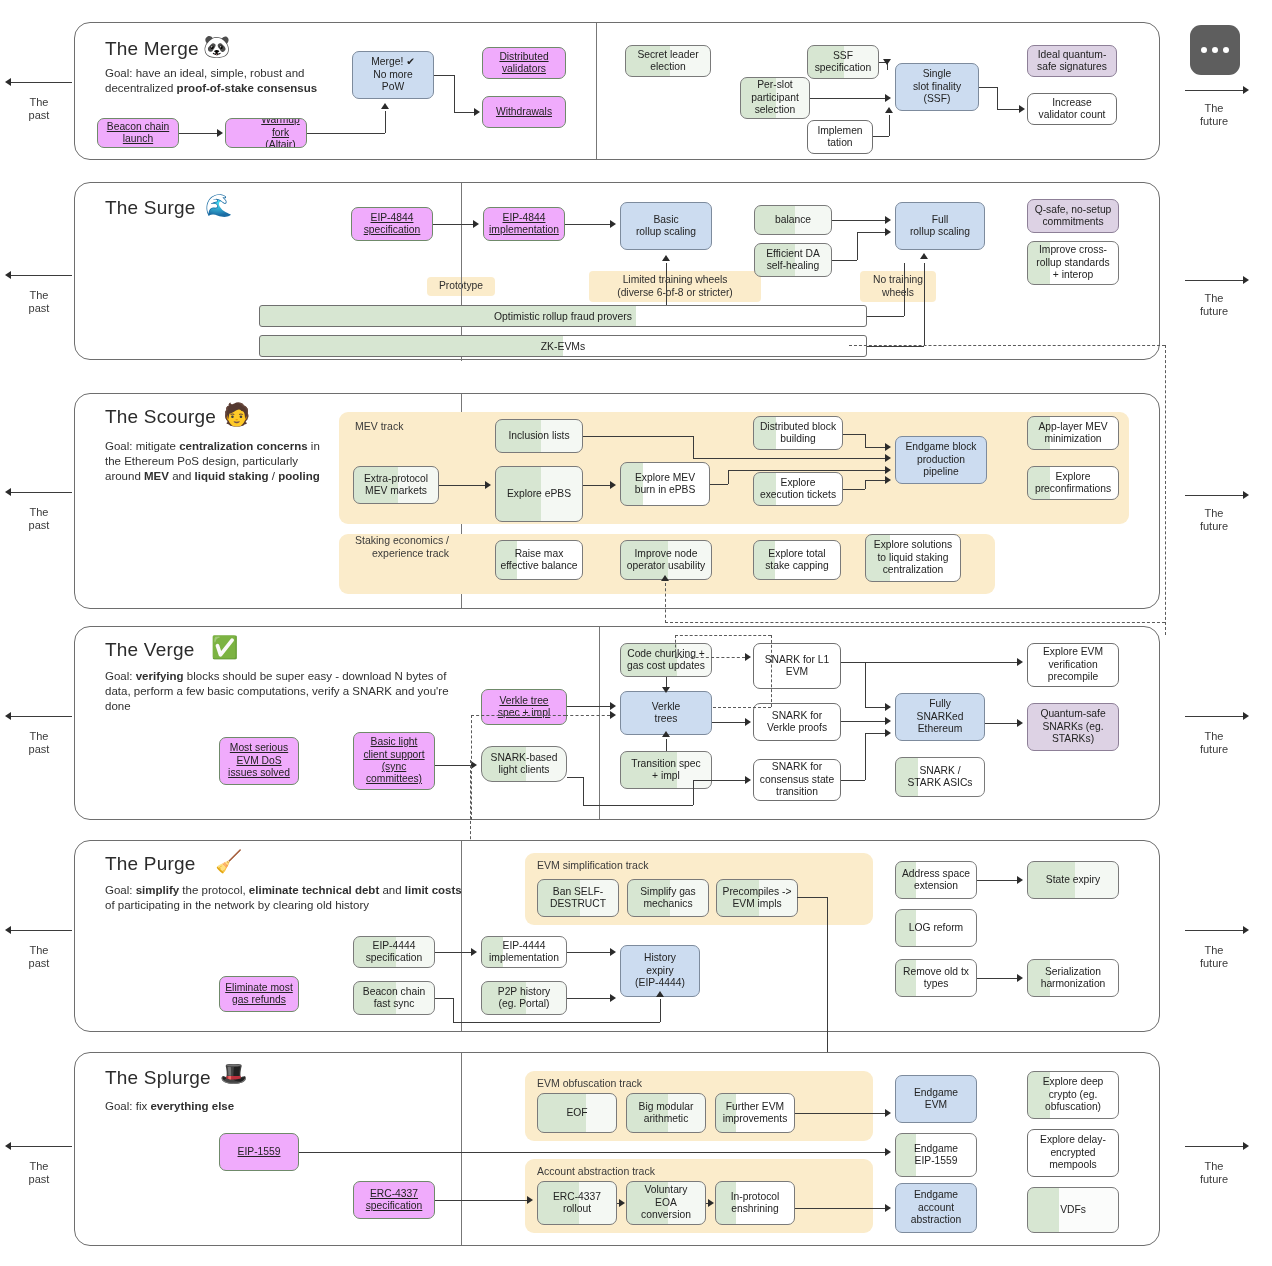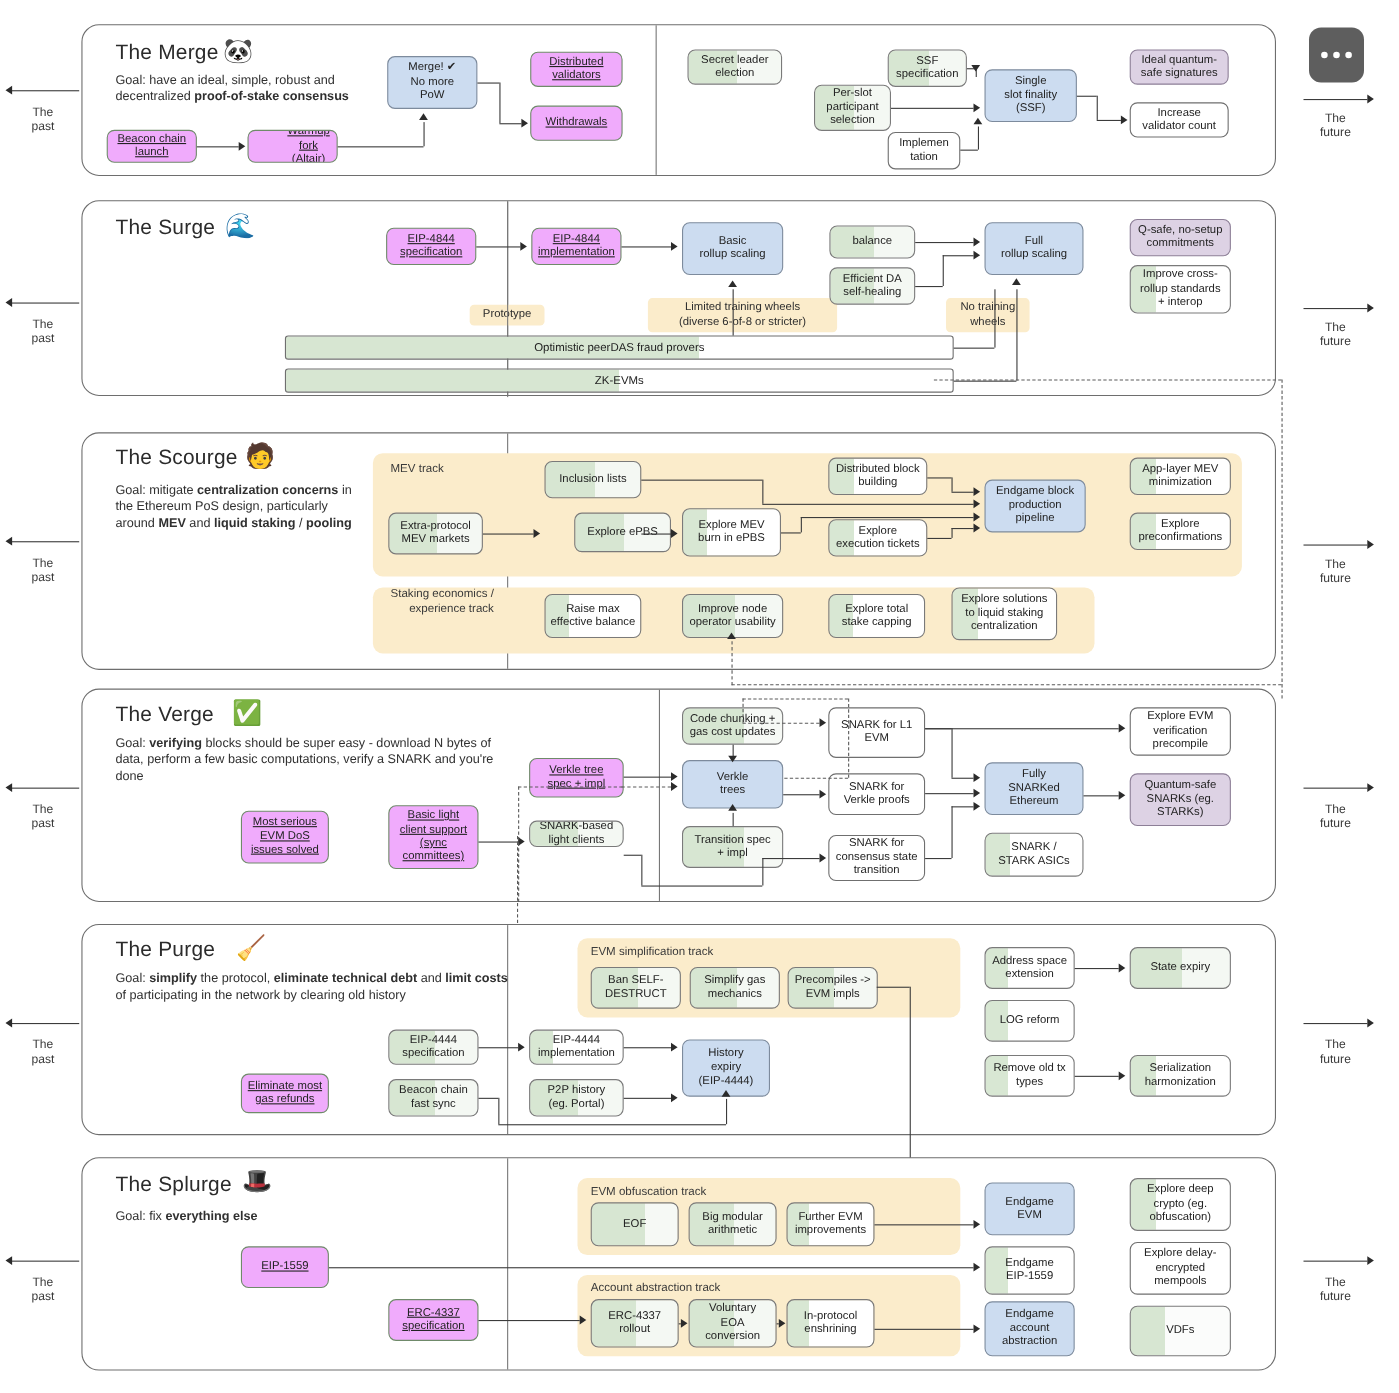--- a/index.html
+++ b/index.html
@@ -291,21 +291,21 @@
 
     <div class="node n-green" style="left:276px; top:24px; width:82px; height:34px;">EIP-4844<br>specification</div>
     <div class="node n-green" style="left:408px; top:24px; width:82px; height:34px;">EIP-4844<br>implementation</div>
     <div class="node n-blue" style="left:545px; top:19px; width:92px; height:48px;">Basic<br>rollup scaling</div>
     <div class="node n-green50" style="left:679px; top:22px; width:78px; height:30px;">balance</div>
     <div class="node n-green50" style="left:679px; top:60px; width:78px; height:34px;">Efficient DA<br>self-healing</div>
     <div class="node n-blue" style="left:820px; top:19px; width:90px; height:48px;">Full<br>rollup scaling</div>
     <div class="node n-purple" style="left:952px; top:16px; width:92px; height:34px;">Q-safe, no-setup<br>commitments</div>
     <div class="node n-green25" style="left:952px; top:58px; width:92px; height:44px;">Improve cross-<br>rollup standards<br>+ interop</div>
 
-    <div class="bar" style="left:184px; top:122px; width:608px; height:22px; background:linear-gradient(90deg,#d7e6d2 0 62%, #ffffff 62% 100%);">Optimistic peerDAS fraud provers</div>
+    <div class="bar" style="left:184px; top:122px; width:608px; height:22px; background:linear-gradient(90deg,#d7e6d2 0 62%, #ffffff 62% 100%);">Optimistic rollup fraud provers</div>
     <div class="bar" style="left:184px; top:152px; width:608px; height:22px; background:linear-gradient(90deg,#d7e6d2 0 50%, #ffffff 50% 100%);">ZK-EVMs</div>
 
     <div class="ln lnh" style="left:358px; top:41px; width:40px;"></div>
     <div class="arrow ar-r" style="left:398px; top:37px;"></div>
     <div class="ln lnh" style="left:490px; top:41px; width:45px;"></div>
     <div class="arrow ar-r" style="left:535px; top:37px;"></div>
     <div class="ln lnv" style="left:591px; top:80px; height:42px;"></div>
     <div class="arrow ar-u" style="left:587px; top:72px;"></div>
     <div class="ln lnh" style="left:757px; top:37px; width:53px;"></div>
     <div class="arrow ar-r" style="left:810px; top:33px;"></div>
@@ -332,21 +332,21 @@
       Goal: mitigate <b>centralization concerns</b> in the Ethereum PoS design, particularly around <b>MEV</b> and <b>liquid staking</b> / <b>pooling</b>
     </div>
 
     <div class="track" style="left:264px; top:18px; width:790px; height:112px;"></div>
     <div class="track" style="left:264px; top:140px; width:656px; height:60px;"></div>
     <div class="track-label" style="left:280px; top:26px;">MEV track</div>
     <div class="track-label" style="left:264px; top:140px; width:110px; text-align:right;">Staking economics /<br>experience track</div>
 
     <div class="node n-green50" style="left:278px; top:72px; width:86px; height:38px;">Extra-protocol<br>MEV markets</div>
     <div class="node n-green50" style="left:420px; top:25px; width:88px; height:34px;">Inclusion lists</div>
-    <div class="node n-green50" style="left:420px; top:72px; width:88px; height:36px;margin-left:27px;">Explore ePBS</div>
+    <div class="node n-green50" style="left:420px; top:72px; width:88px; height:56px;">Explore ePBS</div>
     <div class="node n-green25" style="left:545px; top:68px; width:90px; height:44px;">Explore MEV<br>burn in ePBS</div>
     <div class="node n-green25" style="left:678px; top:22px; width:90px; height:34px;">Distributed block<br>building</div>
     <div class="node n-green25" style="left:678px; top:78px; width:90px; height:34px;">Explore<br>execution tickets</div>
     <div class="node n-blue" style="left:820px; top:42px; width:92px; height:48px;">Endgame block<br>production<br>pipeline</div>
     <div class="node n-green25" style="left:952px; top:22px; width:92px; height:34px;">App-layer MEV<br>minimization</div>
     <div class="node n-green25" style="left:952px; top:72px; width:92px; height:34px;">Explore<br>preconfirmations</div>
 
     <div class="node n-green25" style="left:420px; top:146px; width:88px; height:40px;">Raise max<br>effective balance</div>
     <div class="node n-green50" style="left:545px; top:146px; width:92px; height:40px;">Improve node<br>operator usability</div>
     <div class="node n-green25" style="left:678px; top:146px; width:88px; height:40px;">Explore total<br>stake capping</div>
@@ -386,21 +386,21 @@
     <div class="sec-divider" style="left:524px;"></div>
 
     <div class="sec-title" style="left:30px; top:12px;">The Verge</div>
     <div class="sec-emoji" style="left:136px; top:10px;">✅</div>
     <div class="sec-goal" style="left:30px; top:42px; width:360px;">
       Goal: <b>verifying</b> blocks should be super easy - download N bytes of data, perform a few basic computations, verify a SNARK and you're done
     </div>
 
     <div class="node n-green" style="left:144px; top:110px; width:80px; height:48px;">Most serious<br>EVM DoS<br>issues solved</div>
     <div class="node n-green" style="left:278px; top:105px; width:82px; height:58px;">Basic light<br>client support<br>(sync<br>committees)</div>
-    <div class="node n-green50" style="left:406px; top:119px; width:86px; height:24px;">SNARK-based<br>light clients</div>
+    <div class="node n-green50" style="left:406px; top:119px; width:86px; height:36px;border-radius:11px;">SNARK-based<br>light clients</div>
     <div class="node n-green" style="left:406px; top:62px; width:86px; height:36px;">Verkle tree<br>spec + impl</div>
     <div class="node n-green60" style="left:545px; top:16px; width:92px; height:34px;">Code chunking +<br>gas cost updates</div>
     <div class="node n-blue" style="left:545px; top:64px; width:92px; height:44px;">Verkle<br>trees</div>
     <div class="node n-green60" style="left:545px; top:124px; width:92px; height:38px;">Transition spec<br>+ impl</div>
     <div class="node n-white" style="left:678px; top:16px; width:88px; height:46px;">SNARK for L1<br>EVM</div>
     <div class="node n-white" style="left:678px; top:76px; width:88px; height:38px;">SNARK for<br>Verkle proofs</div>
     <div class="node n-white" style="left:678px; top:132px; width:88px; height:42px;">SNARK for<br>consensus state<br>transition</div>
     <div class="node n-blue" style="left:820px; top:66px; width:90px; height:48px;">Fully<br>SNARKed<br>Ethereum</div>
     <div class="node n-green25" style="left:820px; top:130px; width:90px; height:40px;">SNARK /<br>STARK ASICs</div>
     <div class="node n-white" style="left:952px; top:16px; width:92px; height:44px;">Explore EVM<br>verification<br>precompile</div>

